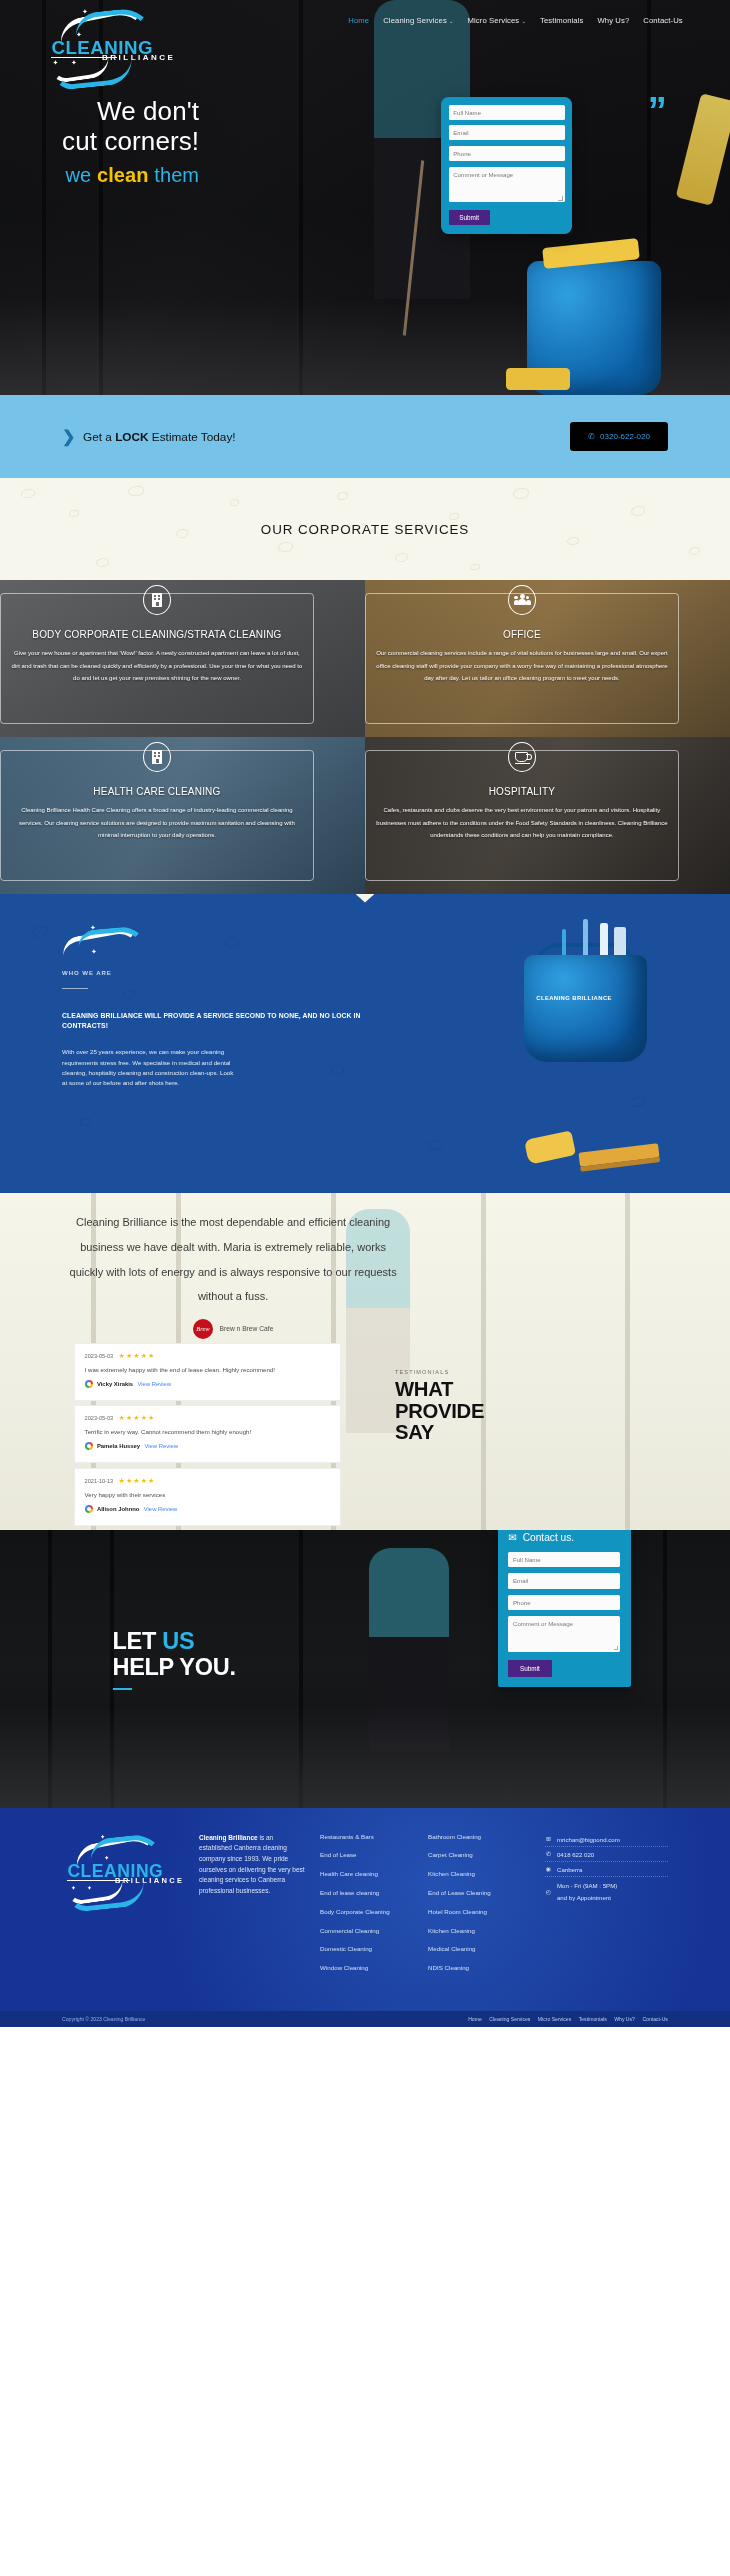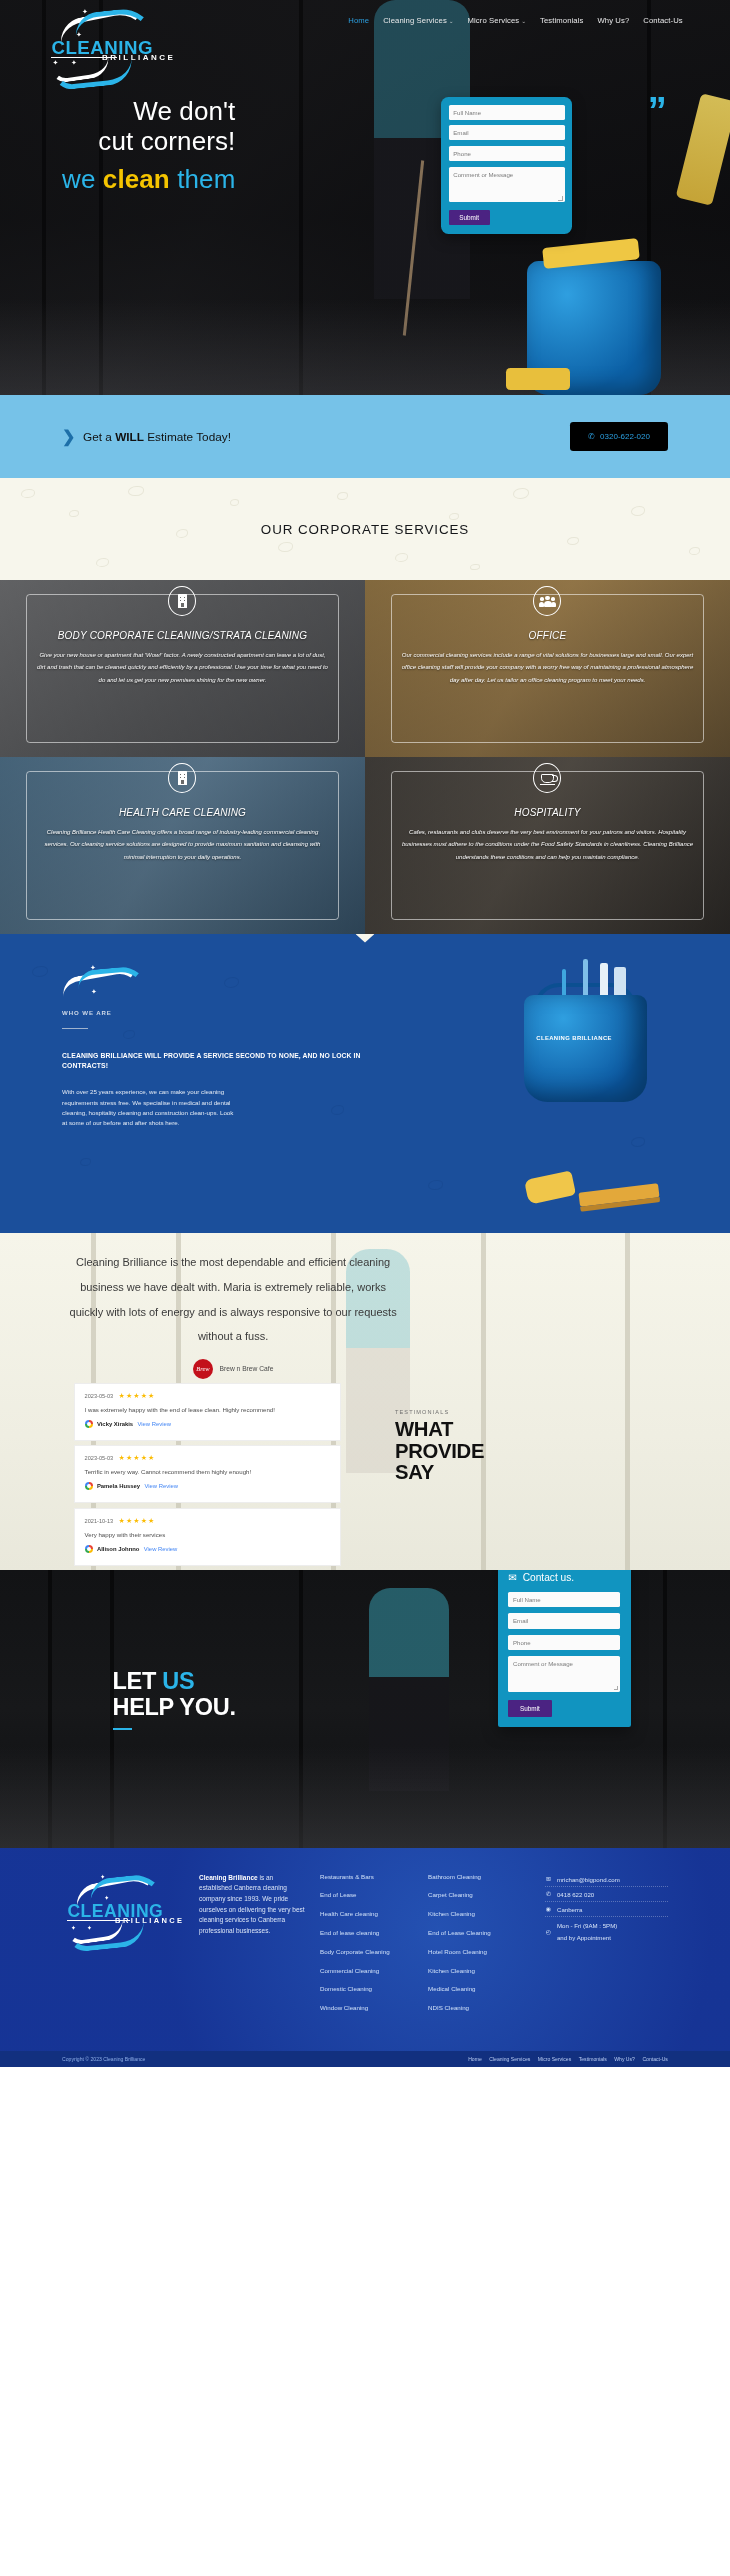--- a/index.html
+++ b/index.html
@@ -68,21 +68,21 @@
   }
   .logo .star{position:absolute;color:#fff;font-size:7px;}
 
   .menu{display:flex;align-items:center;gap:14px;margin-left:auto;padding-top:8.6px;margin-right:-5.3px;}
   .menu a{color:#e9e9ea;text-decoration:none;font-size:7.7px;letter-spacing:0.1px;white-space:nowrap;}
   .menu a.active{color:#2b9fe0;}
   .menu .caret{font-size:5.3px;margin-left:2.1px;opacity:.9;}
 
   .hero-copy{position:absolute;left:9.6px;top:96px;z-index:4;text-align:right;}
   .hero-copy h1{font-size:26px;font-weight:400;color:#fff;line-height:1.16;letter-spacing:0.1px;}
-  .hero-copy h2{margin-top:7.5px;font-size:26px;font-weight:400;color:#2bb4e8;letter-spacing:0.1px;}
+  .hero-copy h2{margin-top:7.5px;font-size:20px;font-weight:400;color:#2bb4e8;letter-spacing:0.1px;}
   .hero-copy h2 .y{color:#f5c400;font-weight:700;}
 
   .quotemark{position:absolute;right:10.7px;top:100px;color:#2bb4e8;font-size:38px;font-weight:700;line-height:.6;z-index:4;}
 
   .hero-form{
     position:absolute;left:441px;top:97px;width:131px;z-index:6;
     background:#1194c0;border-radius:7.5px;padding:7.5px 7.5px 8.6px 7.5px;
     box-shadow:0 4.3px 14px rgba(0,0,0,.35);
   }
   .hero-form .fld{
@@ -113,21 +113,21 @@
   
   .services-head{
     height:102px;background:#f7f6ec;position:relative;overflow:hidden;
     display:flex;align-items:center;justify-content:center;
   }
   .services-head .title{font-size:13.4px;letter-spacing:0.9px;color:#15171a;font-weight:400;z-index:2;}
   .drops{position:absolute;inset:0;opacity:.5;}
   .drops span{position:absolute;border:0.7px solid #d9d7c4;border-radius:60% 40% 55% 45%;}
 
   .cards{display:grid;grid-template-columns:1fr 1fr;}
-  .card{position:relative;height:177px;overflow:hidden;display:flex;align-items:center;justify-content:center;font-style:italic;}
+  .card{position:relative;height:157px;overflow:hidden;display:flex;align-items:center;}
   .card .ovl{position:absolute;inset:0;}
   .card .frame{
     position:relative;z-index:3;width:86%;height:84%;border:0.5px solid rgba(255,255,255,.55);
     border-radius:3.7px;display:flex;flex-direction:column;align-items:center;padding-top:5.3px;
   }
   .card .circ{
     width:28px;height:30px;border:1.1px solid #fff;border-radius:50%;
     display:flex;align-items:center;justify-content:center;margin-top:-14px;background:transparent;
   }
   .card h3{color:#fff;font-size:10px;letter-spacing:0.2px;margin-top:14px;font-weight:400;text-align:center;
@@ -333,21 +333,21 @@
       <div class="fld">Phone</div>
       <div class="fld area">Comment or Message</div>
       <button type="button" class="submit">Submit</button>
     </form>
   </section>
 
   <section class="estimate">
     <div class="wrap">
       <div class="left">
         <span class="chev">❯</span>
-        <span class="txt"><span>Get a </span><b>WILL</b><span> Estimate Today!</span></span>
+        <span class="txt"><span>Get a </span><b>LOCK</b><span> Estimate Today!</span></span>
       </div>
       <a href="#" class="phone">
         <span>✆</span>
         <span>0320-622-020</span>
       </a>
     </div>
   </section>
 
   <section class="services-head">
     <div class="drops">

